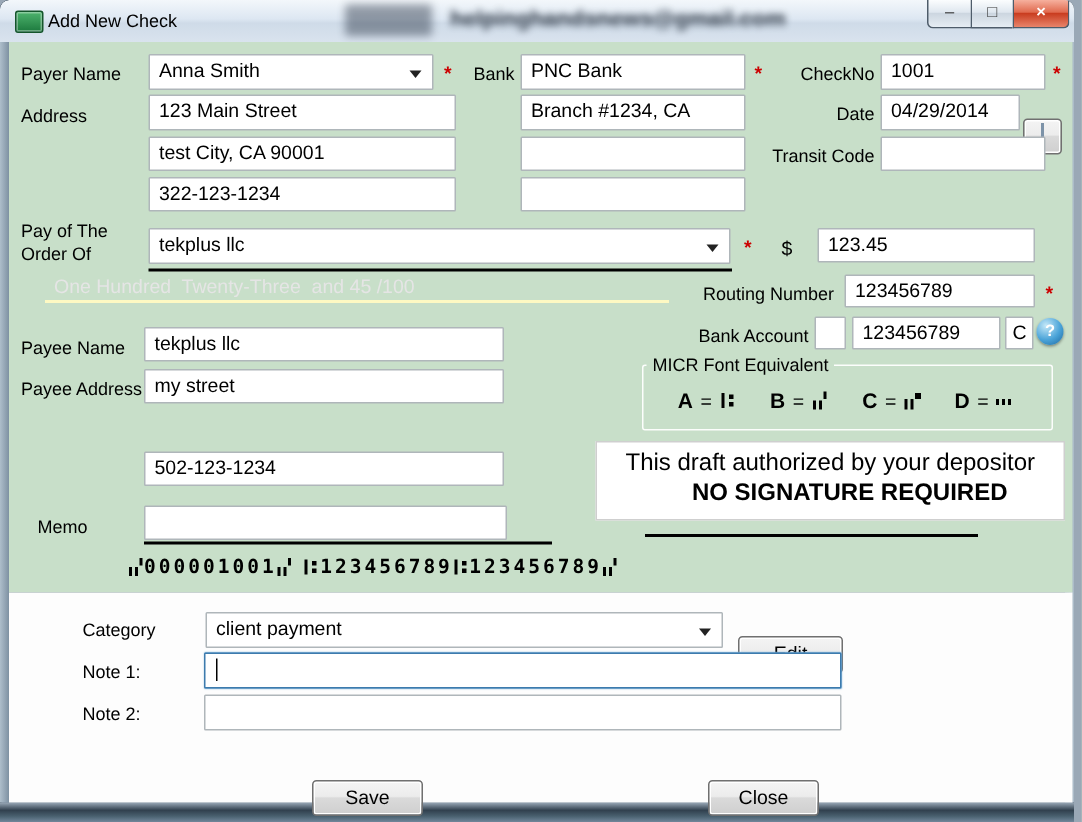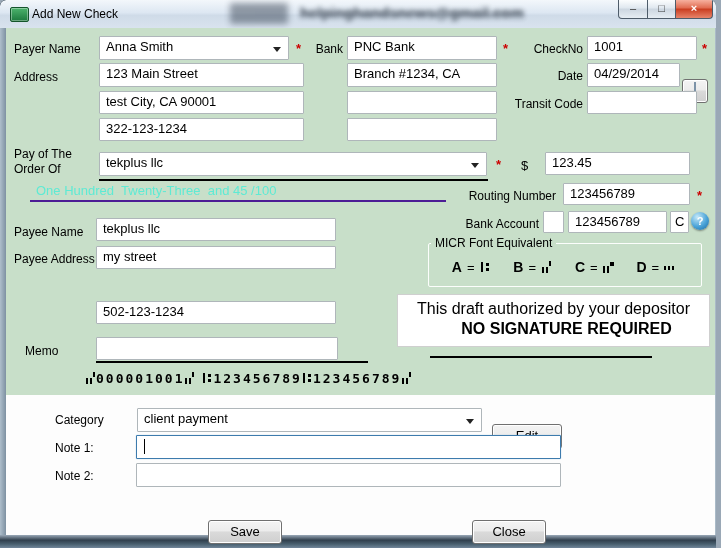--- a/index.html
+++ b/index.html
@@ -22,21 +22,21 @@
   #green-panel{position:absolute;left:6px;top:28px;width:709px;height:367px;background:#c8dfc9;}
   #white-panel{position:absolute;left:6px;top:395px;width:709px;height:140px;background:#fdfdfd;}
   
   .lbl{position:absolute;font-size:12px;color:#000;white-space:nowrap;}
   .lbl-r{text-align:right;}
   .tb{position:absolute;box-sizing:border-box;background:#fff;border:1px solid #afb6ba;border-radius:1px;font-size:13px;padding:2px 6px 0 6px;color:#000;white-space:nowrap;overflow:hidden;}
   .combo .arrow{position:absolute;right:7px;top:10px;width:0;height:0;border-left:4px solid transparent;border-right:4px solid transparent;border-top:5px solid #222;}
   .ast{position:absolute;color:#c00;font-size:13px;font-weight:bold;}
   .btn{position:absolute;box-sizing:border-box;border:1px solid #707070;border-radius:3px;background:linear-gradient(180deg,#f4f4f4,#ececec 45%,#dadada 50%,#cfcfcf);font-size:13px;text-align:center;line-height:21px;color:#000;box-shadow:inset 0 0 0 1px #fff;margin-top:16px;}
   .rule{position:absolute;background:#000;}
-  .words{position:absolute;left:30px;top:183px;width:410px;height:17px;border-bottom:2px solid #4c1d95;font-size:13px;padding-left:6px;white-space:pre;color:#5eead4;}
+  .words{position:absolute;left:30px;top:183px;width:410px;height:17px;border-bottom:2px solid #fef9c3;font-size:13px;padding-left:6px;white-space:pre;color:#e5e5e5;}
   
   .calbtn{position:absolute;left:682px;top:63px;width:26px;height:24px;}
   .calicon{position:relative;width:15px;height:13px;margin:4px auto 0;background:#fff;border:1px solid #7d93a8;}
   .calicon::before{content:"";position:absolute;left:0;right:0;top:0;height:3px;background:linear-gradient(90deg,#d95544 0 45%,#ef9a3d 45% 100%);}
   .calicon::after{content:"";position:absolute;left:1px;right:1px;top:4px;bottom:1px;background-image:repeating-linear-gradient(0deg,#9db3c6 0 1px,transparent 1px 4px),repeating-linear-gradient(90deg,#9db3c6 0 1px,transparent 1px 4px);}
   
   .globe{position:absolute;left:691px;top:212px;width:18px;height:18px;border-radius:50%;background:radial-gradient(circle at 35% 28%,#c4e8f8,#4aa3d8 55%,#1a679f);color:#fff;font-weight:bold;font-size:11px;text-align:center;line-height:18px;box-shadow:0 1px 2px rgba(0,0,0,.4);}
   
   .grp{position:absolute;left:428px;top:243px;width:272px;height:42px;border:1px solid rgba(255,255,255,.95);border-radius:2px;}
   .grp-legend{position:absolute;left:2px;top:-8px;background:#c8dfc9;padding:0 4px;font-size:12px;color:#000;white-space:nowrap;}

